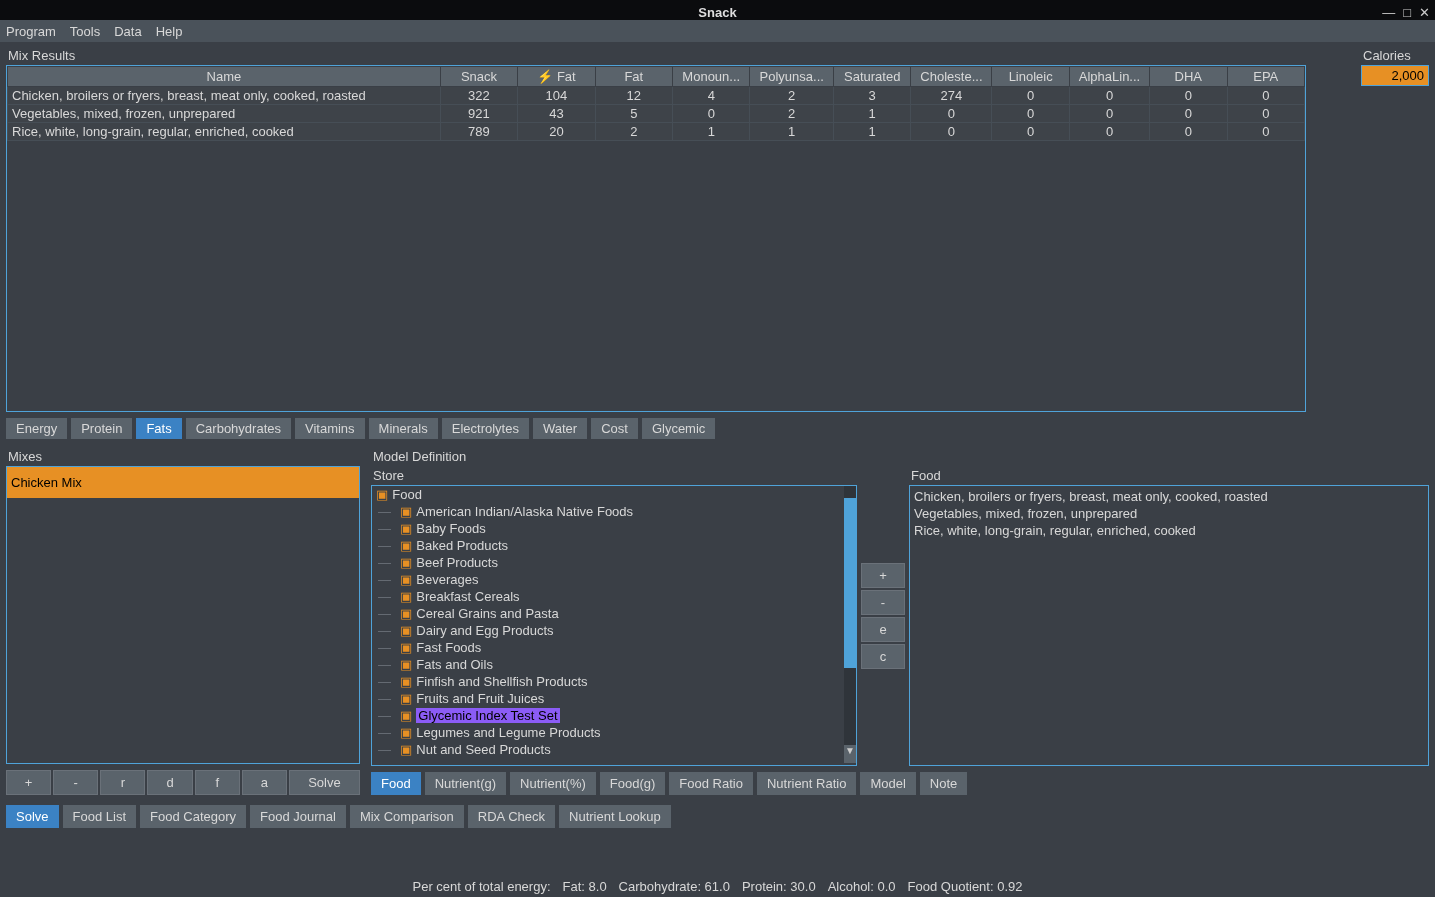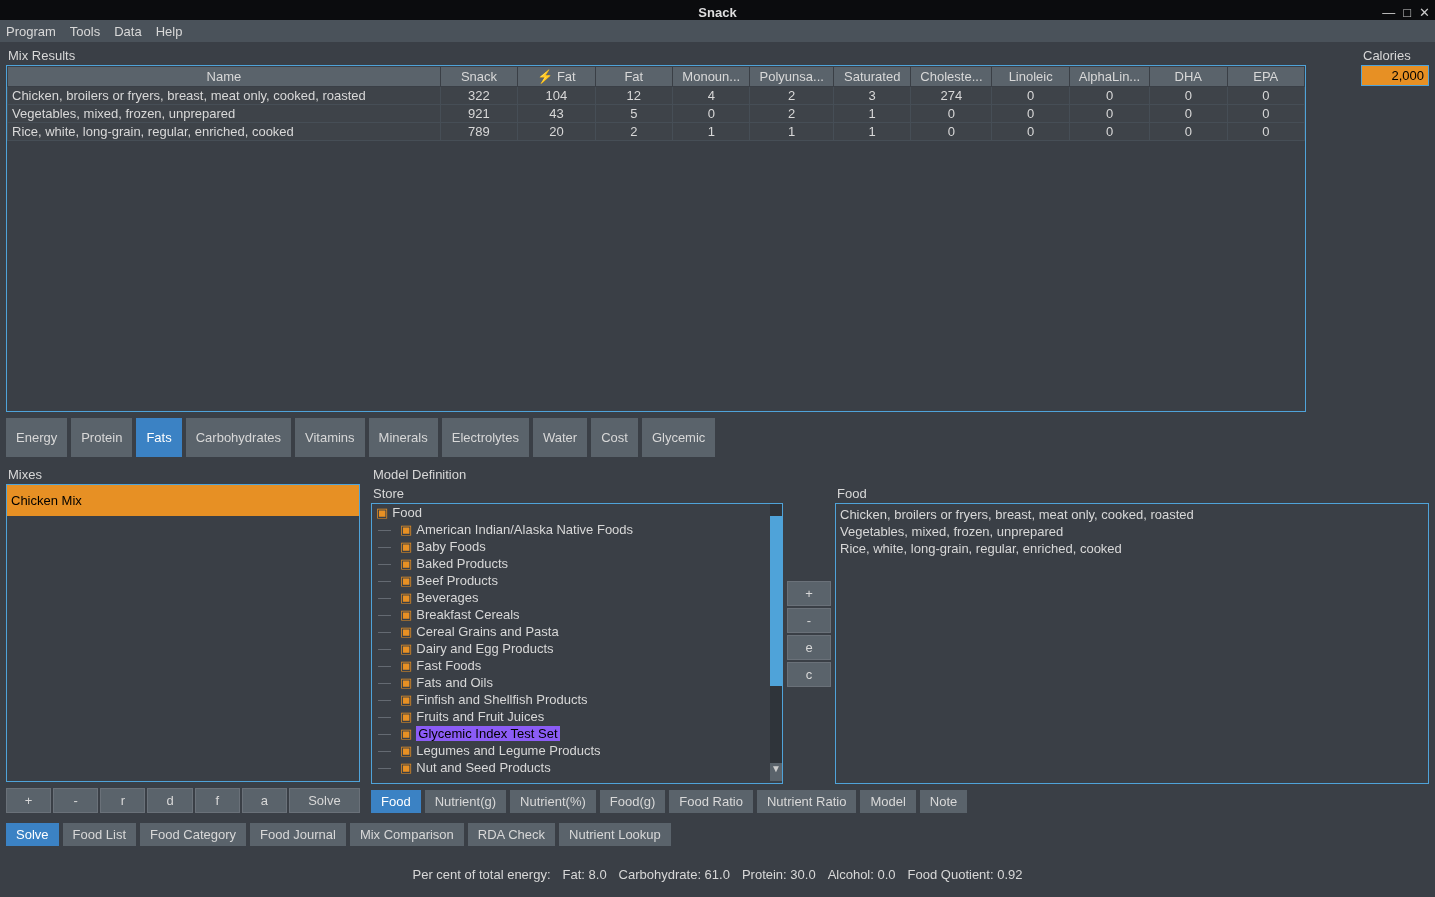--- a/index.html
+++ b/index.html
@@ -18,33 +18,33 @@
 .cal-box { background: #e79024; color: #000; text-align: right; padding: 2px 4px; border: 1px solid #4fa3d9; }
 table.mix { width: 100%; border-collapse: collapse; }
 table.mix th { background: #5a636b; color: #d8d8d8; font-weight: normal; border: 1px solid #3a3f46; padding: 2px 4px; }
 table.mix th.name { text-align: center; width: 380px; }
 table.mix th.num { text-align: center; width: 68px; }
 table.mix td { border: 1px solid #464e56; padding: 1px 4px; background: #3e4349; }
 table.mix td.name { text-align: left; }
 table.mix td.num { text-align: center; }
 table.mix tr.total td { background: #e79024; color: #000; }
 .tabbar { display: flex; gap: 4px; margin: 6px 0 4px 0; }
-.tabbar .tab { background: #5a636b; color: #d8d8d8; padding: 12px 10px; cursor: pointer; }
+.tabbar .tab { background: #5a636b; color: #d8d8d8; padding: 3px 10px; cursor: pointer; }
 .tabbar .tab.active { background: #3b82c4; color: #fff; }
 .midflex { display: flex; gap: 11px; margin-top: 4px; height: 348px; }
 .mixes-col { width: 354px; display: flex; flex-direction: column; }
 .mixes-list { border: 1px solid #4fa3d9; background: #3a3f46; flex: 1; }
 .mix-item { padding: 8px 4px; }
 .mix-item.selected { background: #e79024; color: #000; }
 .mix-btns { display: flex; gap: 2px; margin-top: 6px; }
 .mix-btns button { flex: 1; background: #5a636b; border: 1px solid #6a7179; color: #d8d8d8; padding: 4px 0; cursor: pointer; }
 .mix-btns button.solve { flex: 1.6; }
 .model-col { flex: 1; display: flex; flex-direction: column; }
 .model-top { display: flex; flex: 1; gap: 4px; }
-.store-panel { width: 412px; display: flex; flex-direction: column; }
+.store-panel { width: 486px; display: flex; flex-direction: column; }
 .tree { border: 1px solid #4fa3d9; background: #3a3f46; flex: 1; overflow: hidden; position: relative; }
 .tree-scroll { position: absolute; right: 0; top: 0; bottom: 20px; width: 12px; background: #2f343a; }
 .tree-scroll .thumb { position: absolute; top: 12px; left: 0; right: 0; height: 170px; background: #4fa3d9; }
 .tree-scroll .arrdown { position: absolute; bottom: -18px; left: 0; right: 0; height: 18px; background: #5a636b; color:#ccc; text-align:center; font-size:10px;}
 .tree ul { list-style: none; }
 .tree li { padding: 1px 4px; white-space: nowrap; }
 .tree li.root::before { content: "▣"; color: #e79024; margin-right: 4px; }
 .tree li.child { padding-left: 28px; position: relative; }
 .tree li.child::before { content: "—"; color: #6a7179; position: absolute; left: 6px; }
 .tree li.child .fold { color: #e79024; margin-right: 4px; }
@@ -53,21 +53,21 @@
 .mid-btns button { background: #5a636b; border: 1px solid #6a7179; color: #d8d8d8; padding: 4px 0; cursor: pointer; }
 .food-panel { flex: 1; display: flex; flex-direction: column; }
 .food-list { border: 1px solid #4fa3d9; background: #3a3f46; flex: 1; padding: 2px 4px; }
 .food-list div { padding: 1px 0; }
 .model-tabs { display: flex; gap: 4px; margin-top: 6px; }
 .model-tabs .tab { background: #5a636b; color: #d8d8d8; padding: 4px 10px; cursor: pointer; }
 .model-tabs .tab.active { background: #3b82c4; color: #fff; }
 .bottom-tabs { display: flex; gap: 4px; margin-top: 10px; }
 .bottom-tabs .tab { background: #5a636b; color: #d8d8d8; padding: 4px 10px; cursor: pointer; }
 .bottom-tabs .tab.active { background: #3b82c4; color: #fff; }
-.statusbar { position: absolute; bottom: 12px; left: 0; right: 0; height: 22px; background: #3a3f46; display: flex; align-items: center; justify-content: center; gap: 12px; color: #d8d8d8; }
+.statusbar { position: absolute; bottom: 0; left: 0; right: 0; height: 22px; background: #3a3f46; display: flex; align-items: center; justify-content: center; gap: 12px; color: #d8d8d8; }
 </style>
 </head>
 <body>
 
 <div class="titlebar">
   <span class="title">Snack</span>
   <div class="winctrls">
     <span>—</span>
     <span>□</span>
     <span>✕</span>

